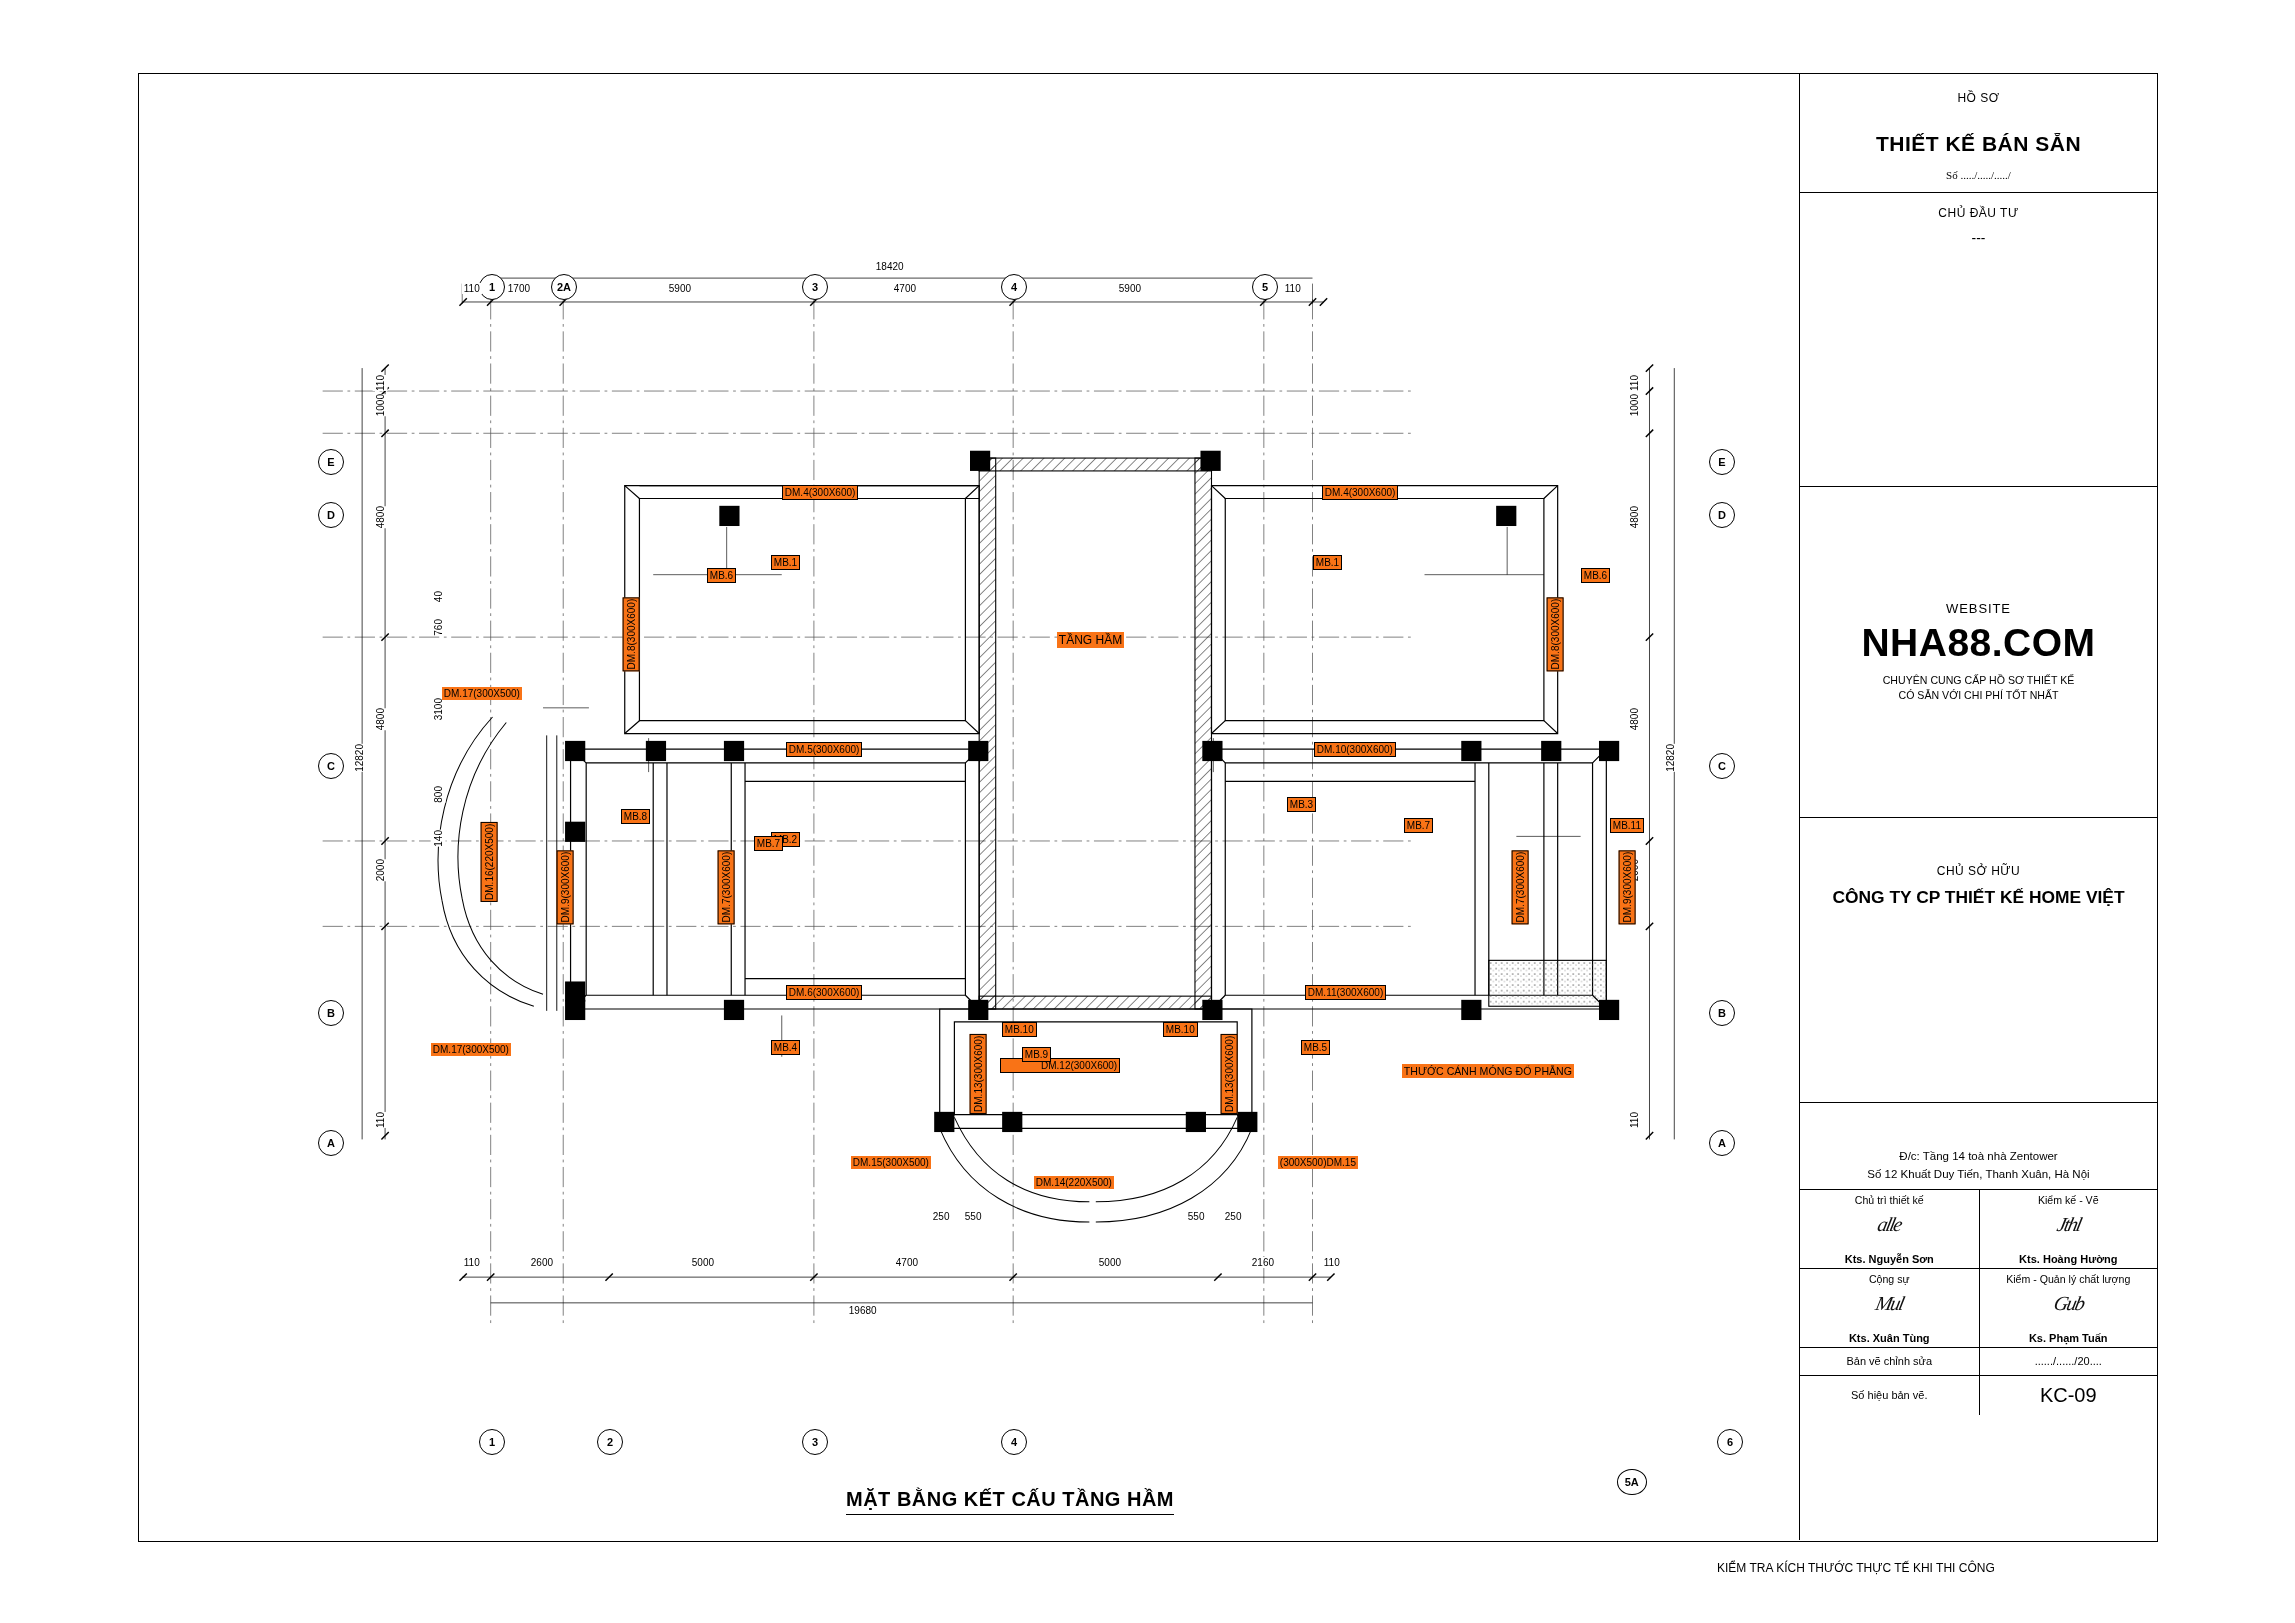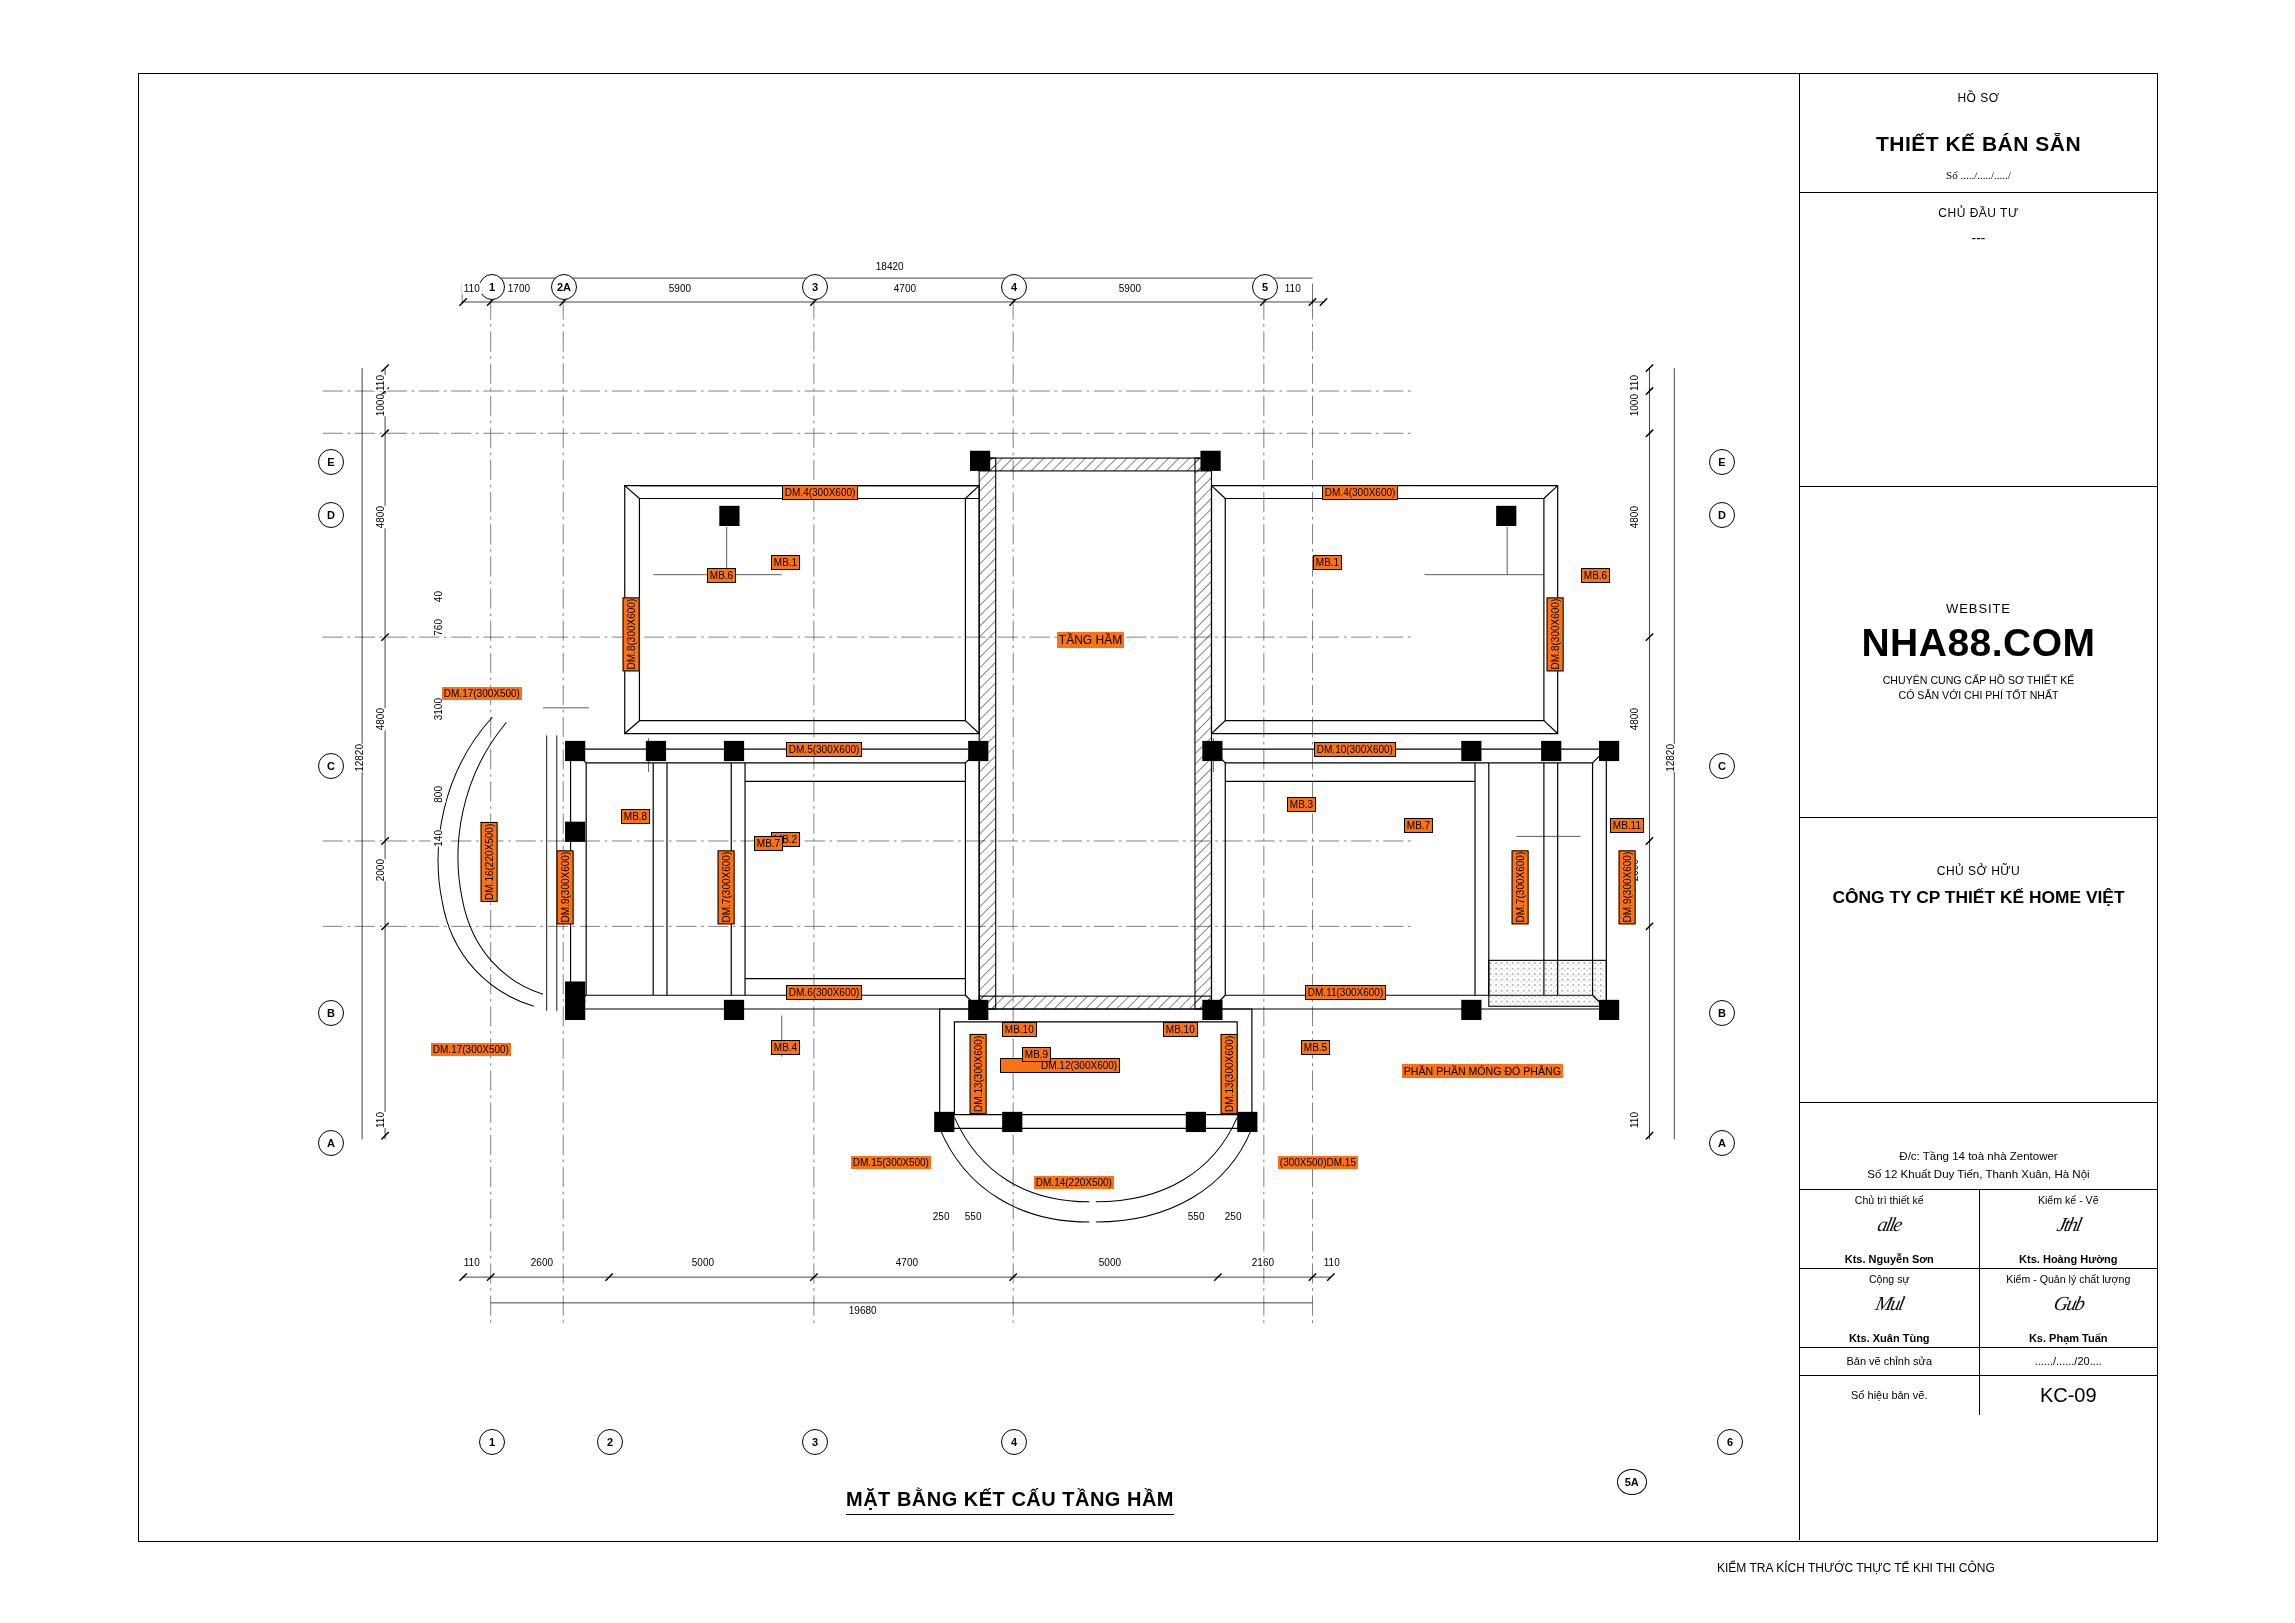--- a/index.html
+++ b/index.html
@@ -392,21 +392,21 @@
     <div class="dim lbl vert" style="left:1524px; top:670px;">12820</div>
     <div class="dim lbl vert" style="left:1488px; top:301px;">110</div>
     <div class="dim lbl vert" style="left:1488px; top:320px;">1000</div>
     <div class="dim lbl vert" style="left:1488px; top:432px;">4800</div>
     <div class="dim lbl vert" style="left:1488px; top:634px;">4800</div>
     <div class="dim lbl vert" style="left:1488px; top:785px;">2000</div>
     <div class="dim lbl vert" style="left:1488px; top:1038px;">110</div>
 
     <div class="lbl" style="left:918px; top:558px; font-size:12px;">TẦNG HẦM</div>
 
-    <div class="lbl" style="left:1263px; top:990px; font-size:10.6px;">PHẦN PHẦN MÓNG ĐỔ PHẲNG</div>
+    <div class="lbl" style="left:1263px; top:990px; font-size:10.6px;">THƯỚC CÁNH MÓNG ĐỔ PHẲNG</div>
 
     <div class="lbl box" style="left:643px; top:411px;">DM.4(300X600)</div>
     <div class="lbl box" style="left:1183px; top:411px;">DM.4(300X600)</div>
     <div class="lbl box" style="left:647px; top:668px;">DM.5(300X600)</div>
     <div class="lbl box" style="left:1175px; top:668px;">DM.10(300X600)</div>
     <div class="lbl box" style="left:647px; top:911px;">DM.6(300X600)</div>
     <div class="lbl box" style="left:1166px; top:911px;">DM.11(300X600)</div>
     <div class="lbl box" style="left:861px; top:984px;padding-left:40px;">DM.12(300X600)</div>
 
     <div class="lbl box vert" style="left:484px; top:523px;">DM.8(300X600)</div>

